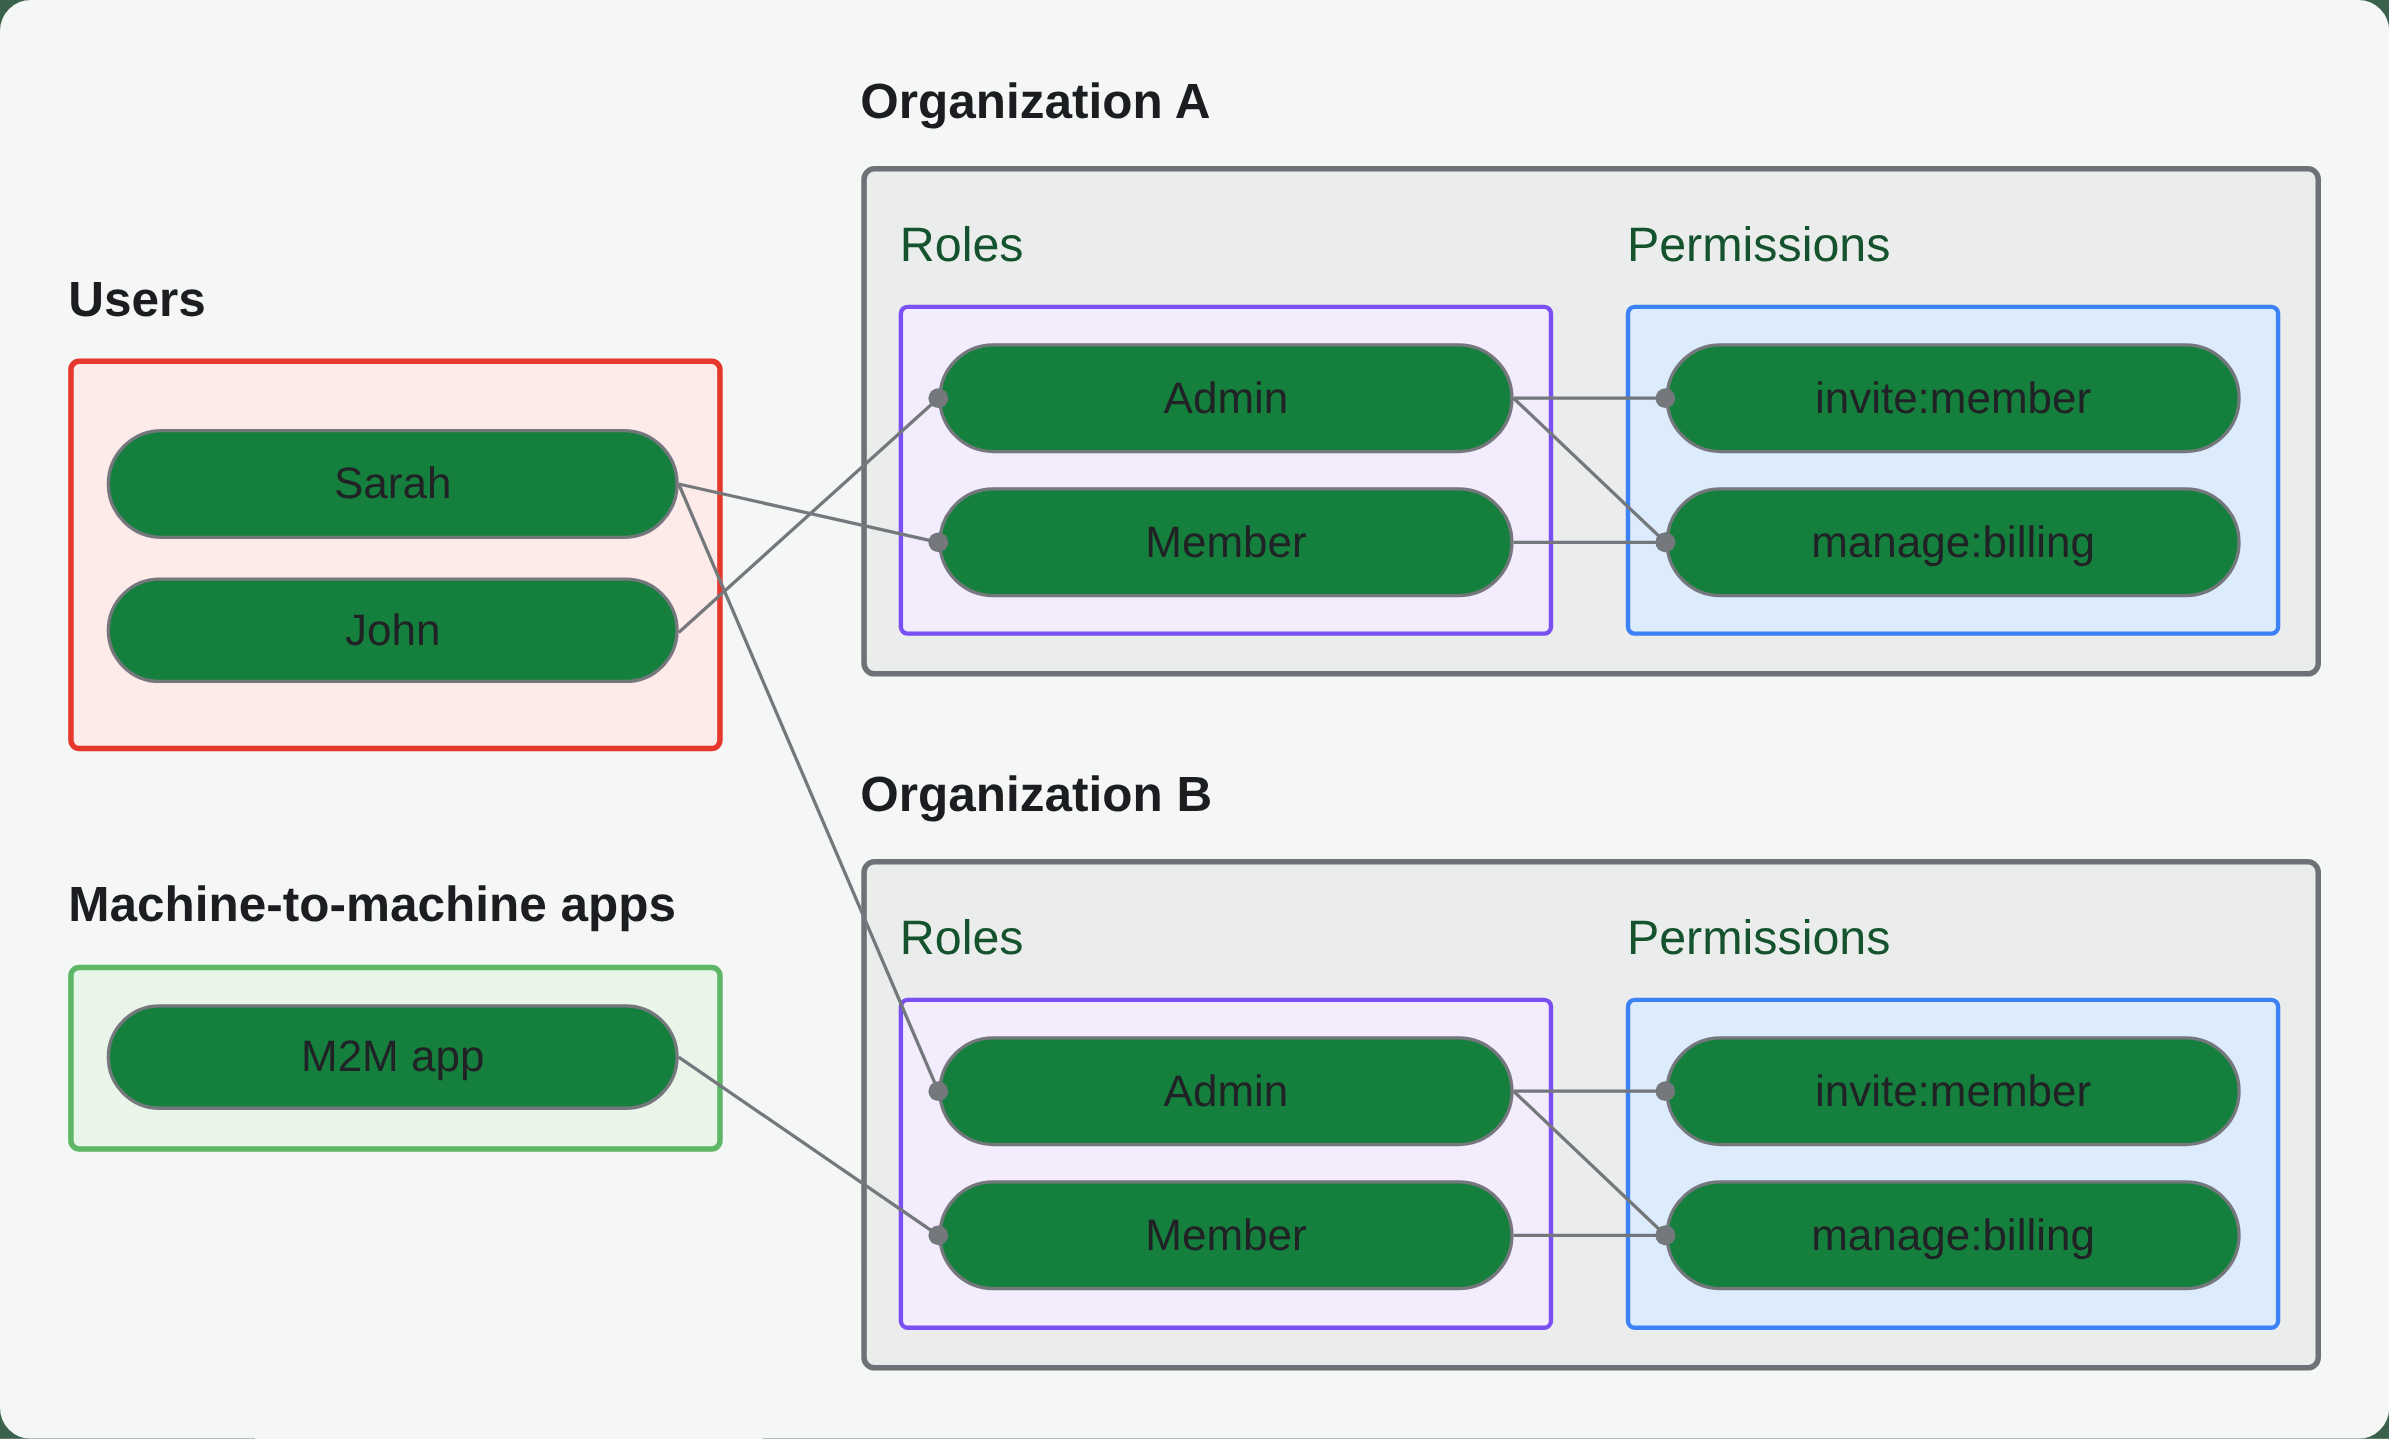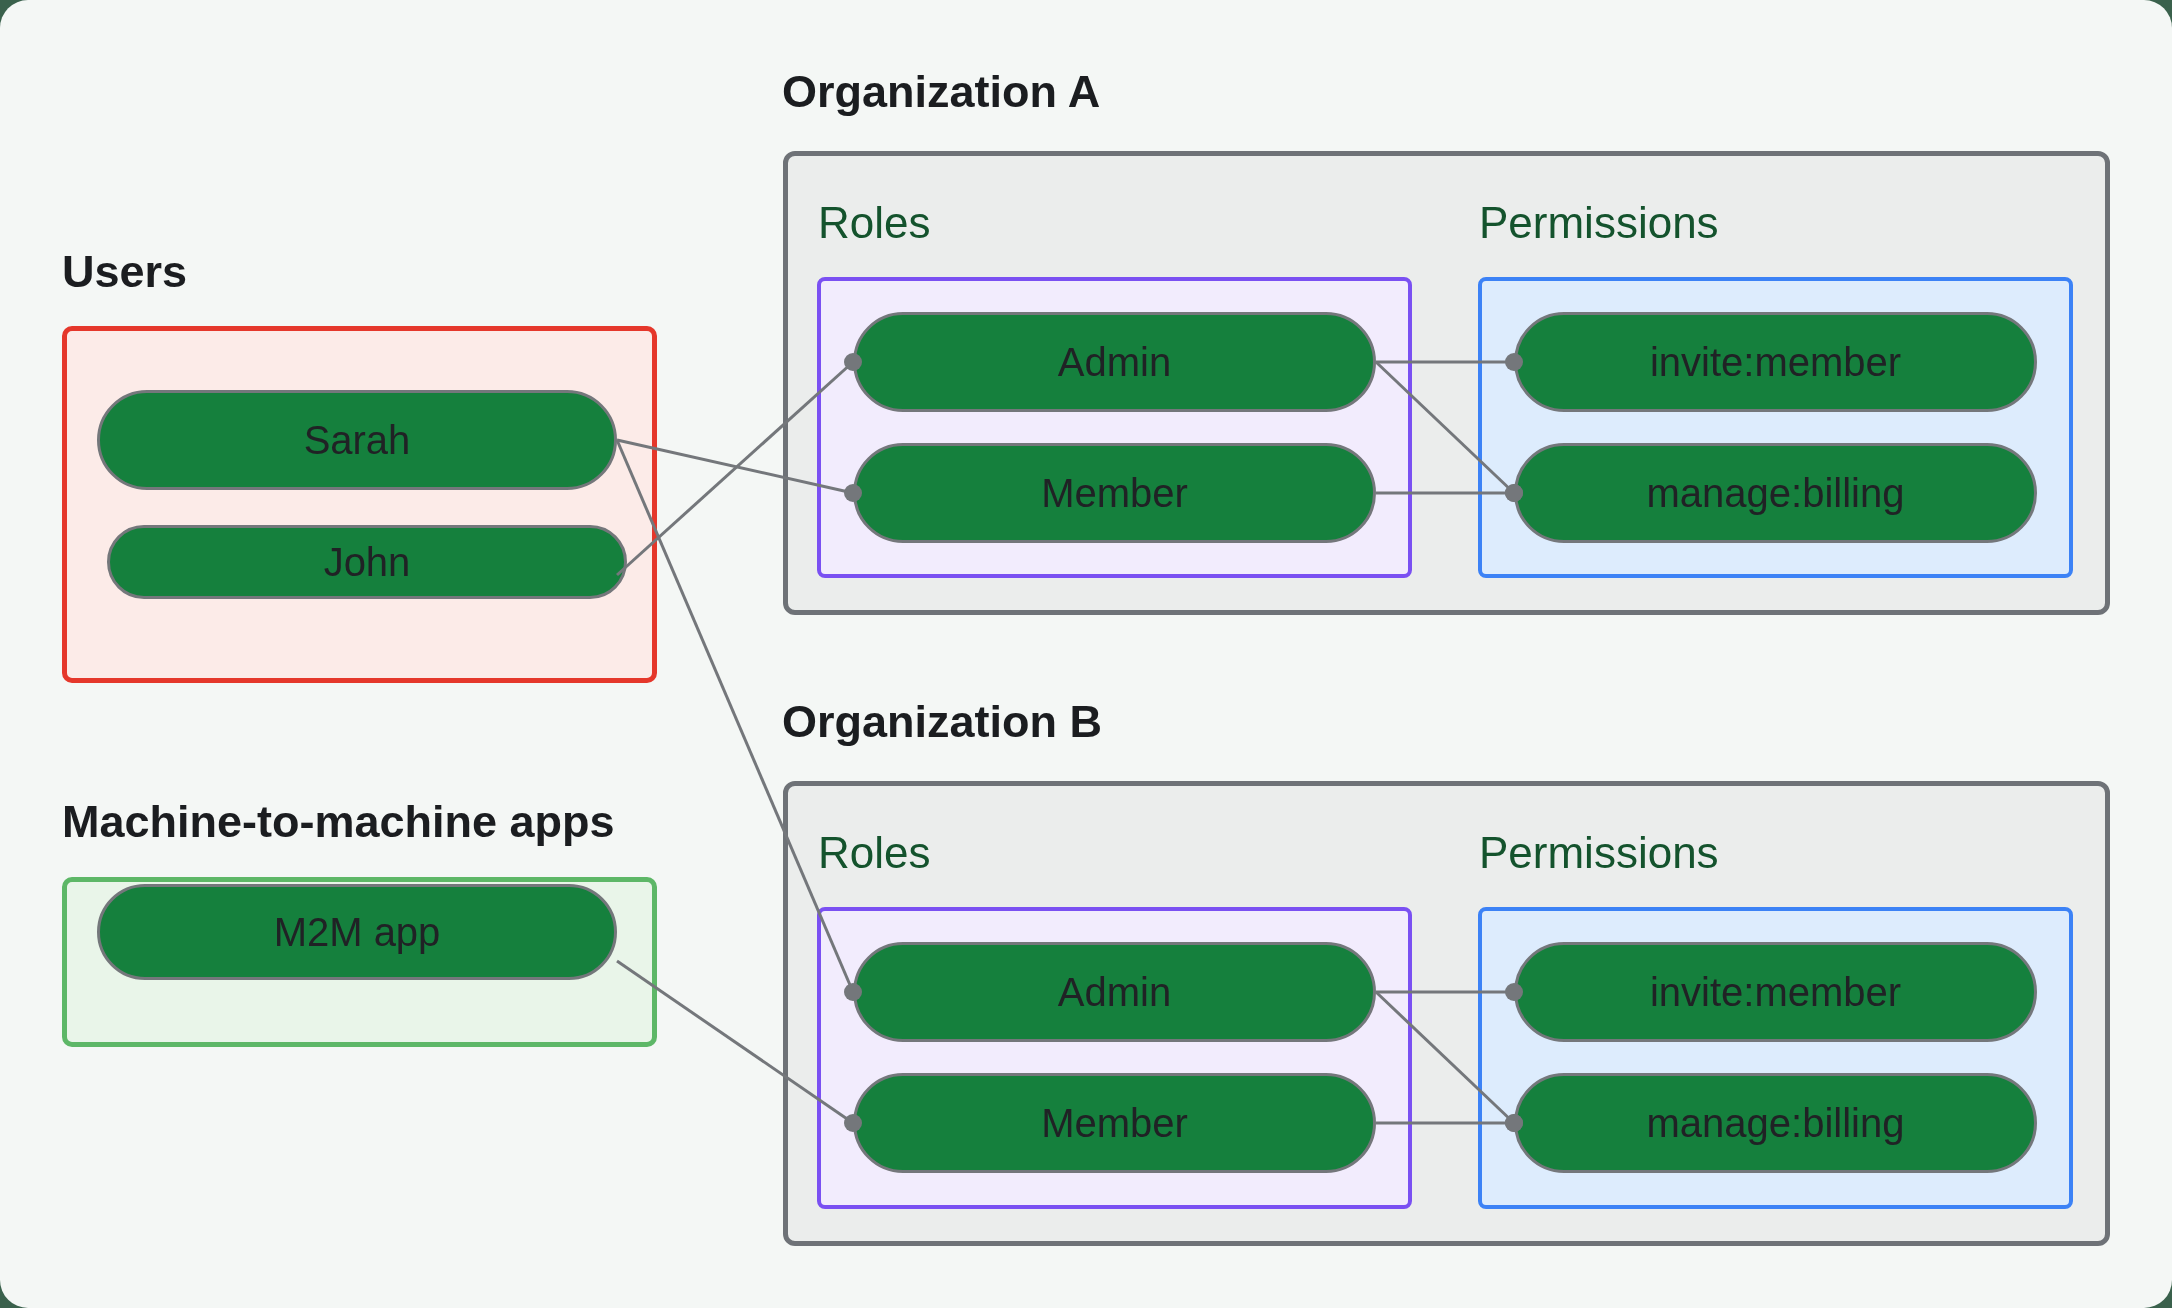--- a/index.html
+++ b/index.html
@@ -54,22 +54,22 @@
 
   <div class="title" style="left:782px; top:696px;">Organization B</div>
   <div class="group-box org-box" style="left:783px; top:781px; width:1327px; height:465px;"></div>
   <div class="sub-label" style="left:818px; top:828px;">Roles</div>
   <div class="sub-label" style="left:1479px; top:828px;">Permissions</div>
   <div class="group-box roles-box" style="left:817px; top:907px; width:595px; height:302px;"></div>
   <div class="group-box perms-box" style="left:1478px; top:907px; width:595px; height:302px;"></div>
 
   <div id="pill-layer">
       <div class="pill" style="left: 97px; top: 390px; width: 520px; height: 100px;">Sarah</div>
-      <div class="pill" style="left: 107px; top: 525px; width: 520px; height: 74px;">John</div>
-      <div class="pill" style="left: 97px; top: 884px; width: 520px; height: 96px; text-align: center;">M2M app</div>
+      <div class="pill" style="left: 97px; top: 525px; width: 520px; height: 96px;">John</div>
+      <div class="pill" style="left: 97px; top: 913px; width: 520px; height: 96px; text-align: center;">M2M app</div>
       <div class="pill" style="left: 853px; top: 312px; width: 523px; height: 100px;">Admin</div>
       <div class="pill" style="left: 853px; top: 443px; width: 523px; height: 100px;">Member</div>
       <div class="pill" style="left: 1514px; top: 312px; width: 523px; height: 100px;">invite:member</div>
       <div class="pill" style="left: 1514px; top: 443px; width: 523px; height: 100px;">manage:billing</div>
       <div class="pill" style="left: 853px; top: 942px; width: 523px; height: 100px;">Admin</div>
       <div class="pill" style="left: 853px; top: 1073px; width: 523px; height: 100px;">Member</div>
       <div class="pill" style="left: 1514px; top: 942px; width: 523px; height: 100px;">invite:member</div>
       <div class="pill" style="left: 1514px; top: 1073px; width: 523px; height: 100px;">manage:billing</div>
     </div>
 

